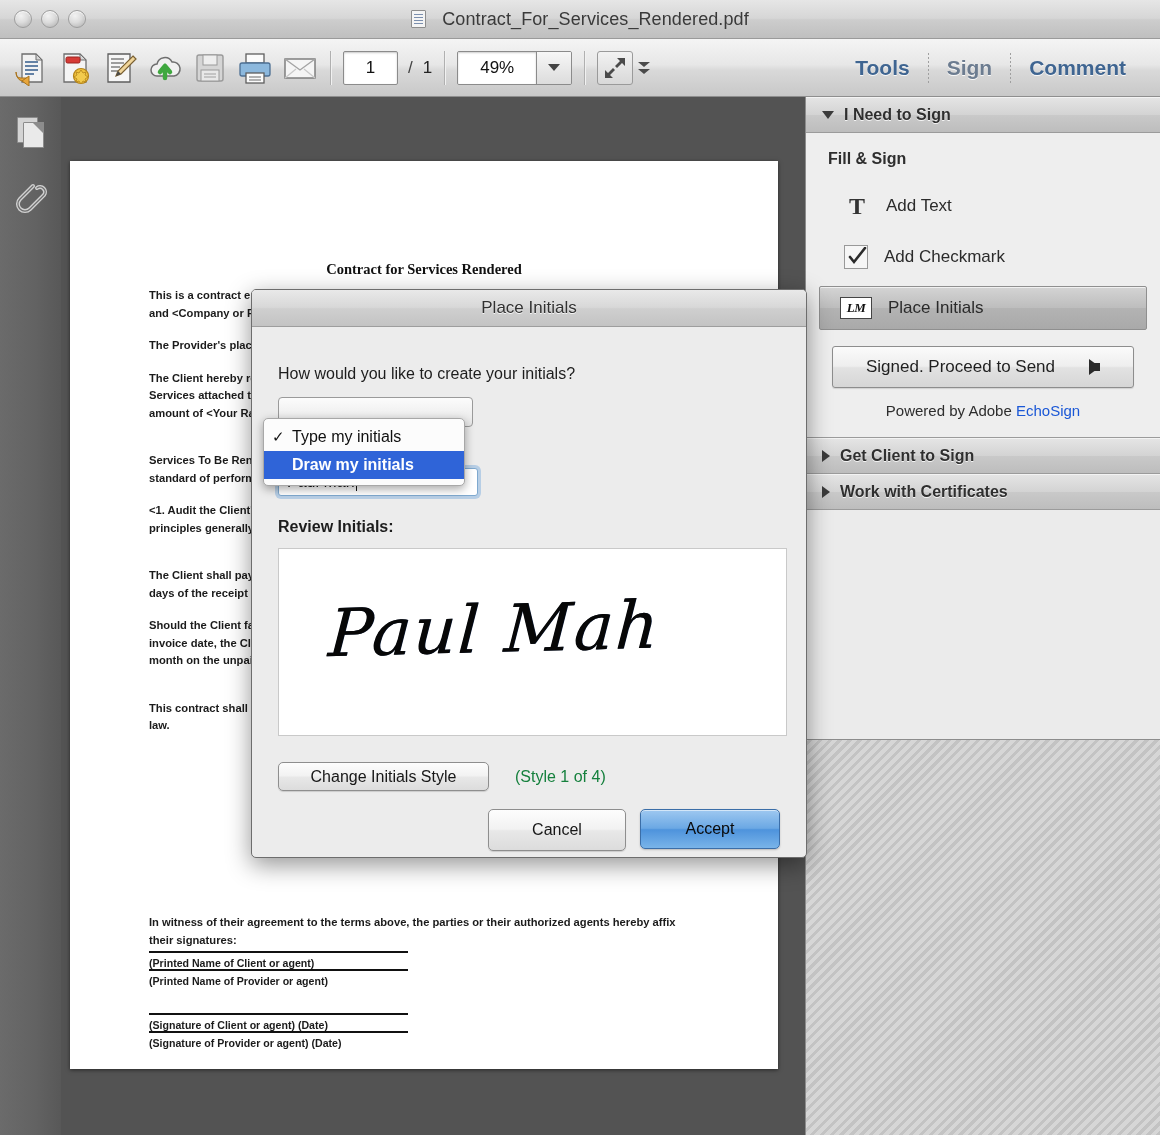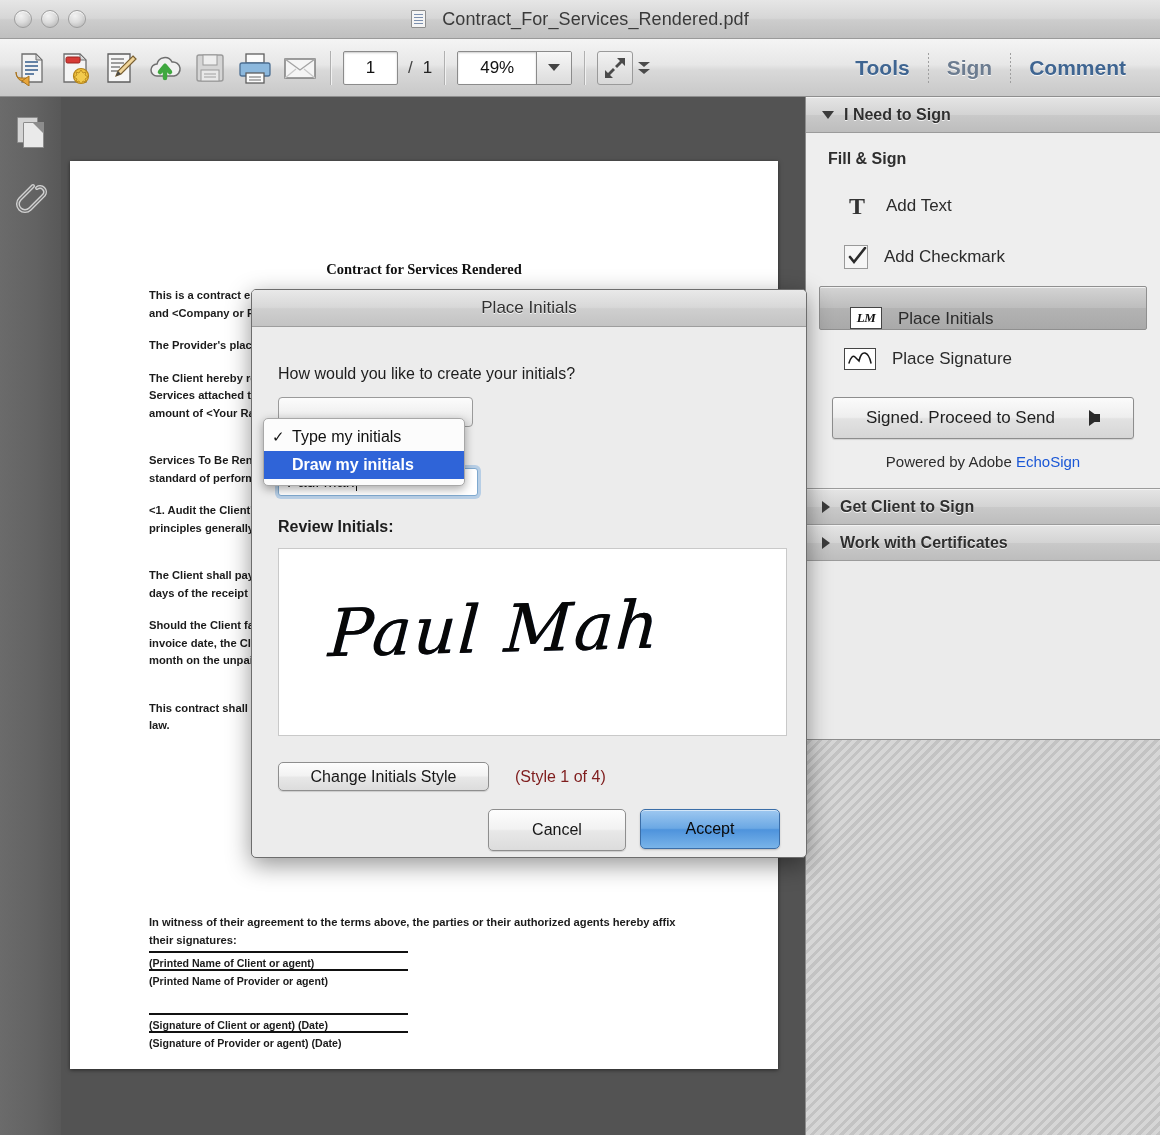--- a/index.html
+++ b/index.html
@@ -139,22 +139,22 @@
   .tri-r{width:0;height:0;border-top:6px solid transparent;border-bottom:6px solid transparent;
     border-left:8px solid #3b3b3b;}
   .acc-body{background:#eeeeee;padding:14px 0 18px 0;border-bottom:1px solid #9b9b9b;}
   .fillsign{font-size:16px;font-weight:bold;color:#2e2e2e;padding:3px 0 16px 22px;}
   .tool-row{
     display:flex;align-items:center;gap:16px;height:44px;padding-left:38px;
     font-size:17px;color:#2b2b2b;box-sizing:border-box;margin-bottom:7px;
   }
   .tool-row.sel{
     background:linear-gradient(to bottom,#d4d4d4 0%,#bdbdbd 50%,#b3b3b3 51%,#a9a9a9 100%);
-    border:1px solid #8f8f8f;margin:0 13px 7px 13px;padding-left:30px;
-    border-radius:2px;box-shadow:inset 0 1px 0 rgba(255,255,255,.65);align-items:flex-end;
+    border:1px solid #8f8f8f;margin:0 13px 7px 13px;padding-left:20px;
+    border-radius:2px;box-shadow:inset 0 1px 0 rgba(255,255,255,.65);
   }
   .ic-T{width:26px;height:26px;display:flex;align-items:center;justify-content:center;
     font-family:"Liberation Serif", serif;font-size:24px;font-weight:bold;color:#333;}
   .ic-check{width:24px;height:24px;border:1px solid #999;background:#f6f6f6;
     position:relative;box-sizing:border-box;}
   .ic-check svg{position:absolute;left:2px;top:1px;}
   .ic-box{width:32px;height:22px;border:1px solid #444;background:#fff;
     display:flex;align-items:center;justify-content:center;box-sizing:border-box;}
   .ic-box span{font-family:"Liberation Serif", serif;font-style:italic;font-weight:bold;
     font-size:13px;color:#111;letter-spacing:-.5px;}
@@ -220,21 +220,21 @@
     text-shadow:.5px 0 0 #0a1a38;
   }
   .btnrow1{display:flex;align-items:center;gap:26px;margin-top:26px;}
   .btn{
     border:1px solid #8e8e8e;border-radius:5px;
     background:linear-gradient(to bottom,#fdfdfd 0%,#f2f2f2 48%,#e8e8e8 52%,#dcdcdc 100%);
     font-size:16px;color:#171717;display:flex;align-items:center;justify-content:center;
     box-shadow:0 1px 1px rgba(0,0,0,.14);box-sizing:border-box;
   }
   .btn-change{width:211px;height:29px;}
-  .styletxt{font-size:16px;color:#7f1d1d;}
+  .styletxt{font-size:16px;color:#15803d;}
   .btnrow2{display:flex;justify-content:flex-end;gap:14px;margin-top:18px;}
   .btn-cancel{width:138px;height:42px;}
   .btn-accept{
     width:140px;height:40px;border:1px solid #3b6ea8;border-radius:5px;
     background:linear-gradient(to bottom,#9ec8f0 0%,#6ba8e4 48%,#4e93dc 52%,#79b4e9 100%);
     font-size:16px;color:#0a0a0a;display:flex;align-items:center;justify-content:center;
     box-shadow:0 1px 2px rgba(0,0,0,.22), inset 0 1px 0 rgba(255,255,255,.55);
     box-sizing:border-box;
   }
   
@@ -462,28 +462,20 @@
         <span>Add Checkmark</span>
       </div>
 
       <div class="tool-row sel">
         <span class="ic-box">
           <span>LM</span>
         </span>
         <span>Place Initials</span>
       </div>
 
-      <div class="tool-row">
-        <span class="ic-box">
-          <svg width="26" height="16" viewBox="0 0 26 16">
-            <path d="M2 12 q3-9 6-6 t4 4 q2-9 6-8 t6 10" fill="none" stroke="#1a1a1a" stroke-width="1.5" stroke-linecap="round"></path>
-          </svg>
-        </span>
-        <span>Place Signature</span>
-      </div>
 
       <div class="proceed">
         <span>Signed. Proceed to Send</span>
         <span class="arrow-r"></span>
       </div>
 
       <div class="poweredby">
         <span>Powered by Adobe </span><b>EchoSign</b>
       </div>
     </div>

